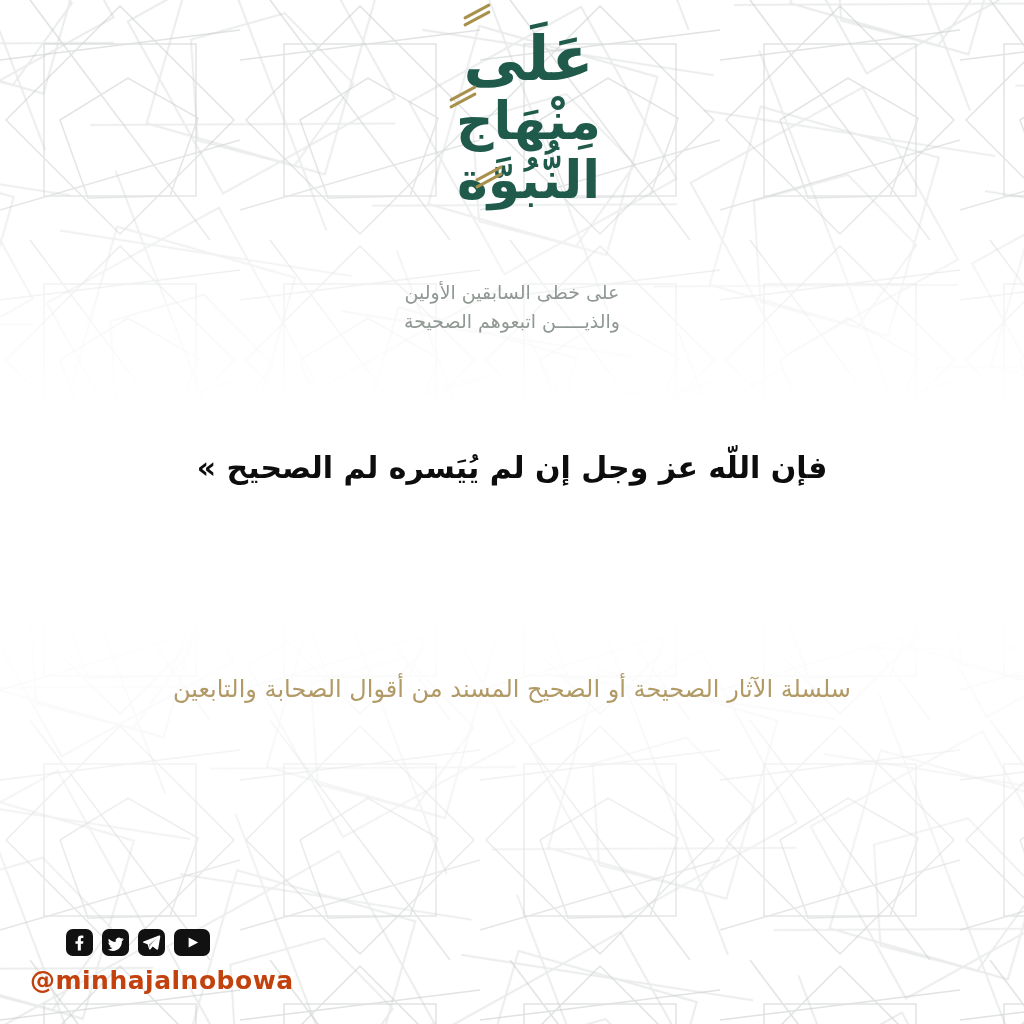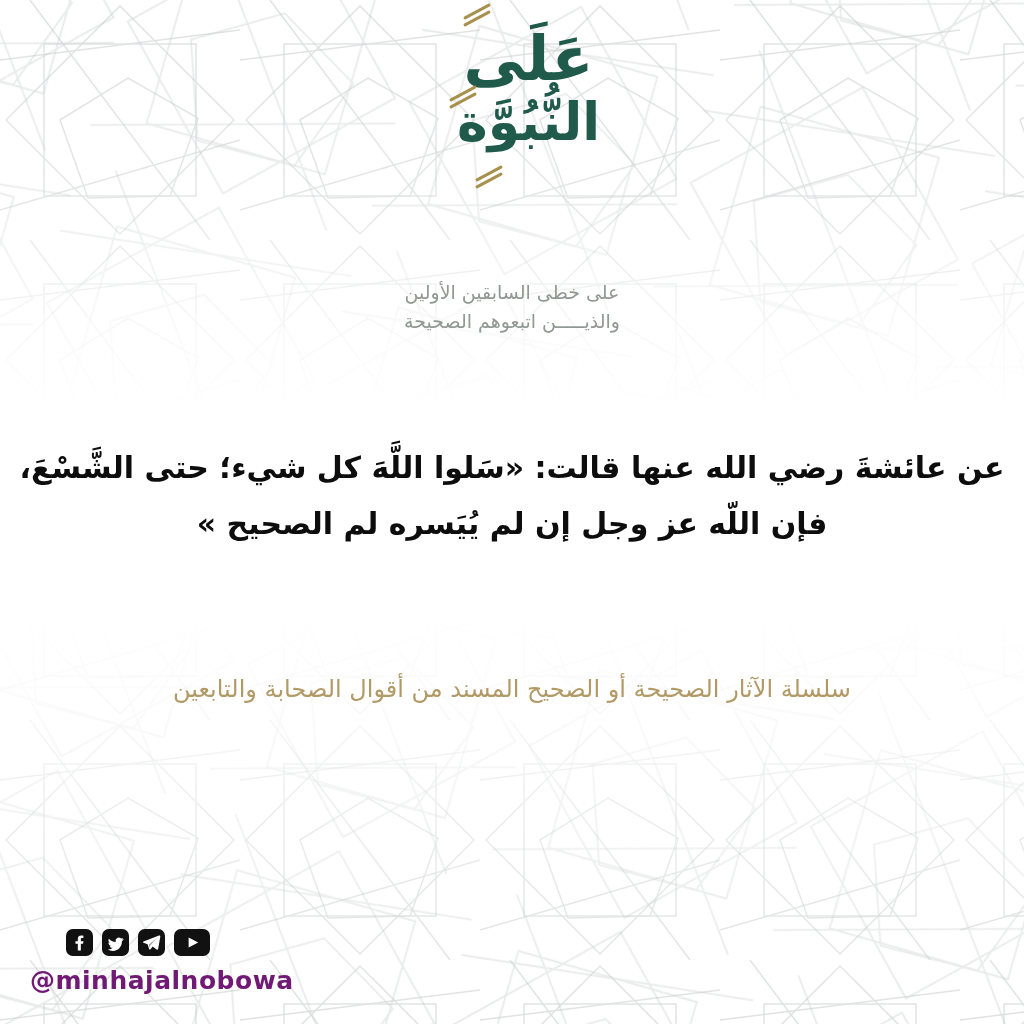--- a/index.html
+++ b/index.html
@@ -68,21 +68,21 @@
   }
 
   
   .social-row{
     position:absolute;left:66px;top:929px;
     display:flex;align-items:center;gap:9px;
   }
   .social-row svg{display:block;}
   .handle{
     position:absolute;left:30px;top:966px;
-    color:#701a75;font-weight:700;font-size:25px;
+    color:#c2410c;font-weight:700;font-size:25px;
     letter-spacing:0.5px;
   }
 </style>
 </head>
 <body>
 
 <svg class="bg-pattern" width="1024" height="1024" viewBox="0 0 1024 1024" aria-hidden="true">
   <defs>
     <pattern id="geo" width="240" height="240" patternUnits="userSpaceOnUse">
       <g fill="none" stroke="#c7cacb" stroke-width="1.5">
@@ -99,20 +99,21 @@
   <g transform="rotate(16 512 512) scale(1.22)" opacity="0.4">
     <rect x="-200" y="-200" width="1400" height="1400" fill="url(#geo)"></rect>
   </g>
 </svg>
 <div class="bg-fade"></div>
 
 <div class="content">
 
   <div class="logo">
     <div class="logo-word logo-w1">عَلَى</div>
+    <div class="logo-word logo-w2">مِنْهَاج</div>
     <div class="logo-word logo-w3">النُّبُوَّة</div>
   </div>
   <span class="gold-ticks ticks-1">
       <i></i>
       <i></i>
     </span>
   <span class="gold-ticks ticks-2">
       <i></i>
       <i></i>
     </span>
@@ -120,21 +121,20 @@
       <i></i>
       <i></i>
     </span>
 
   <div class="tagline">
     <div>على خطى السابقين الأولين</div>
     <div>والذيـــــن اتبعوهم الصحيحة</div>
   </div>
 
   <div class="hadith">
-    <div>عن عائشةَ رضي الله عنها قالت: «سَلوا اللَّهَ كل شيء؛ حتى الشَّسْعَ،</div>
     <div>فإن اللّه عز وجل إن لم يُيَسره لم الصحيح »</div>
   </div>
 
   <div class="series">سلسلة الآثار الصحيحة أو الصحيح المسند من أقوال الصحابة والتابعين</div>
 
   <div class="social-row">
     <svg width="27" height="27" viewBox="0 0 24 24">
       <rect width="24" height="24" rx="6" fill="#111"></rect>
       <path fill="#fff" d="M13.2 19v-5.8h1.95l.37-2.4H13.2V9.25c0-.7.3-1.15 1.15-1.15h1.1V5.95c-.4-.05-1.1-.1-1.85-.1-1.95 0-3.1 1.05-3.1 3.05v1.9H8.4v2.4h2.1V19z"></path>
     </svg>

